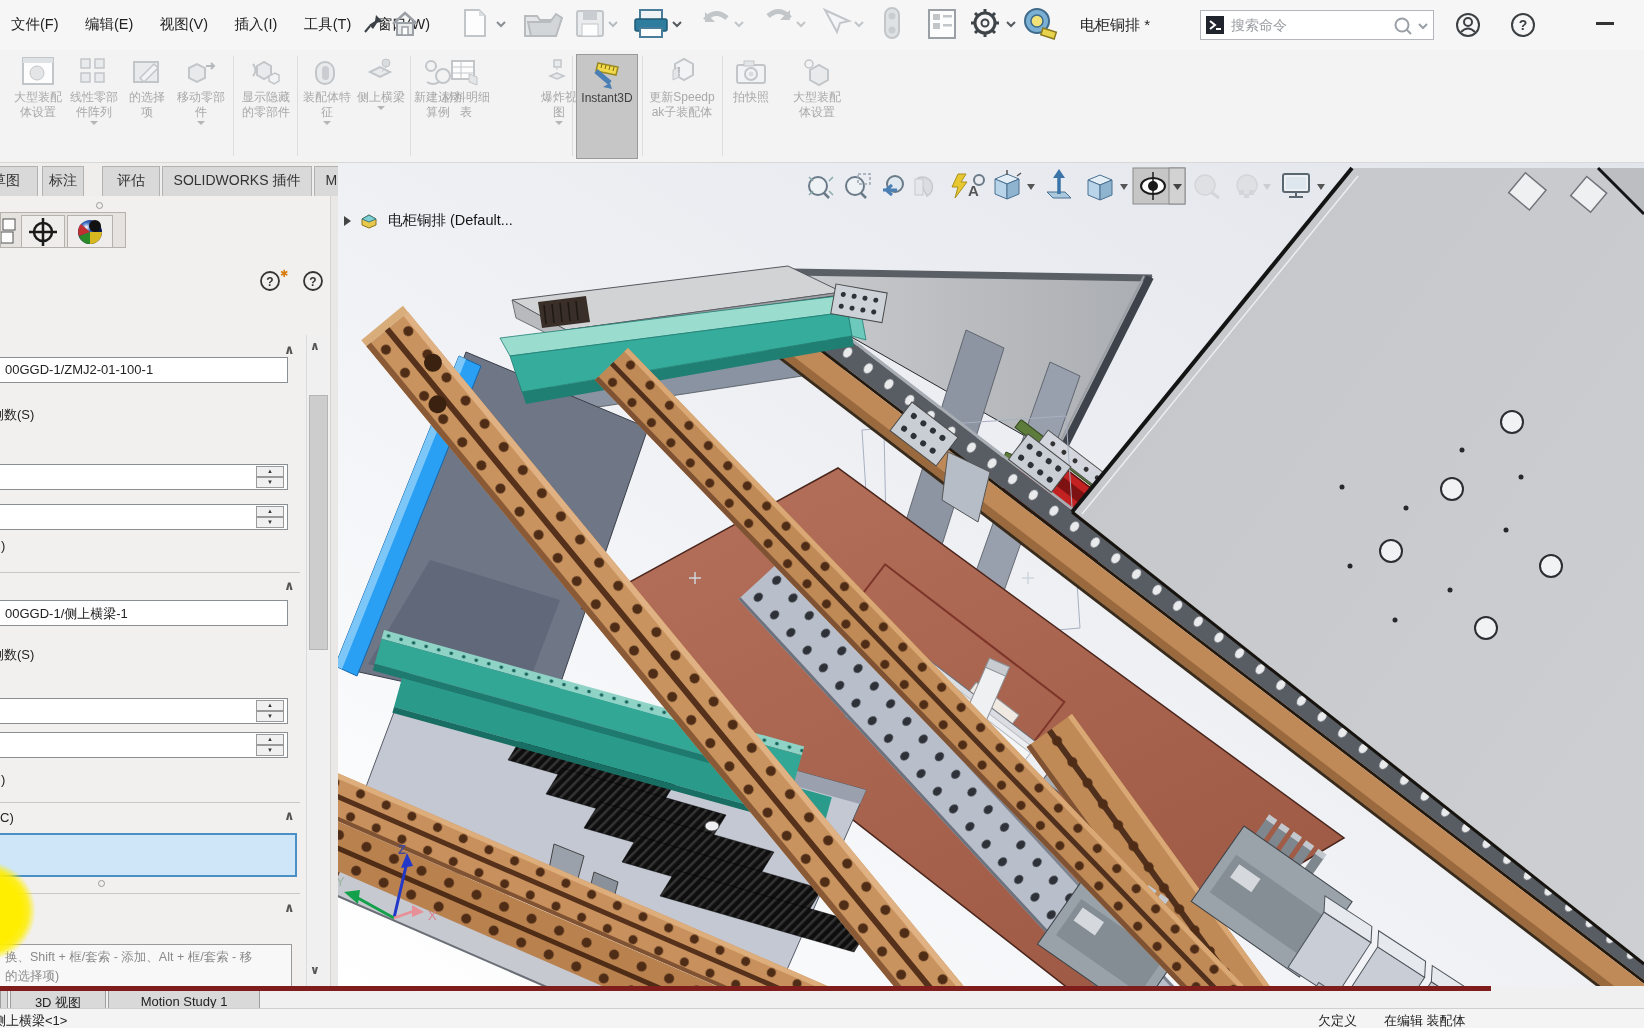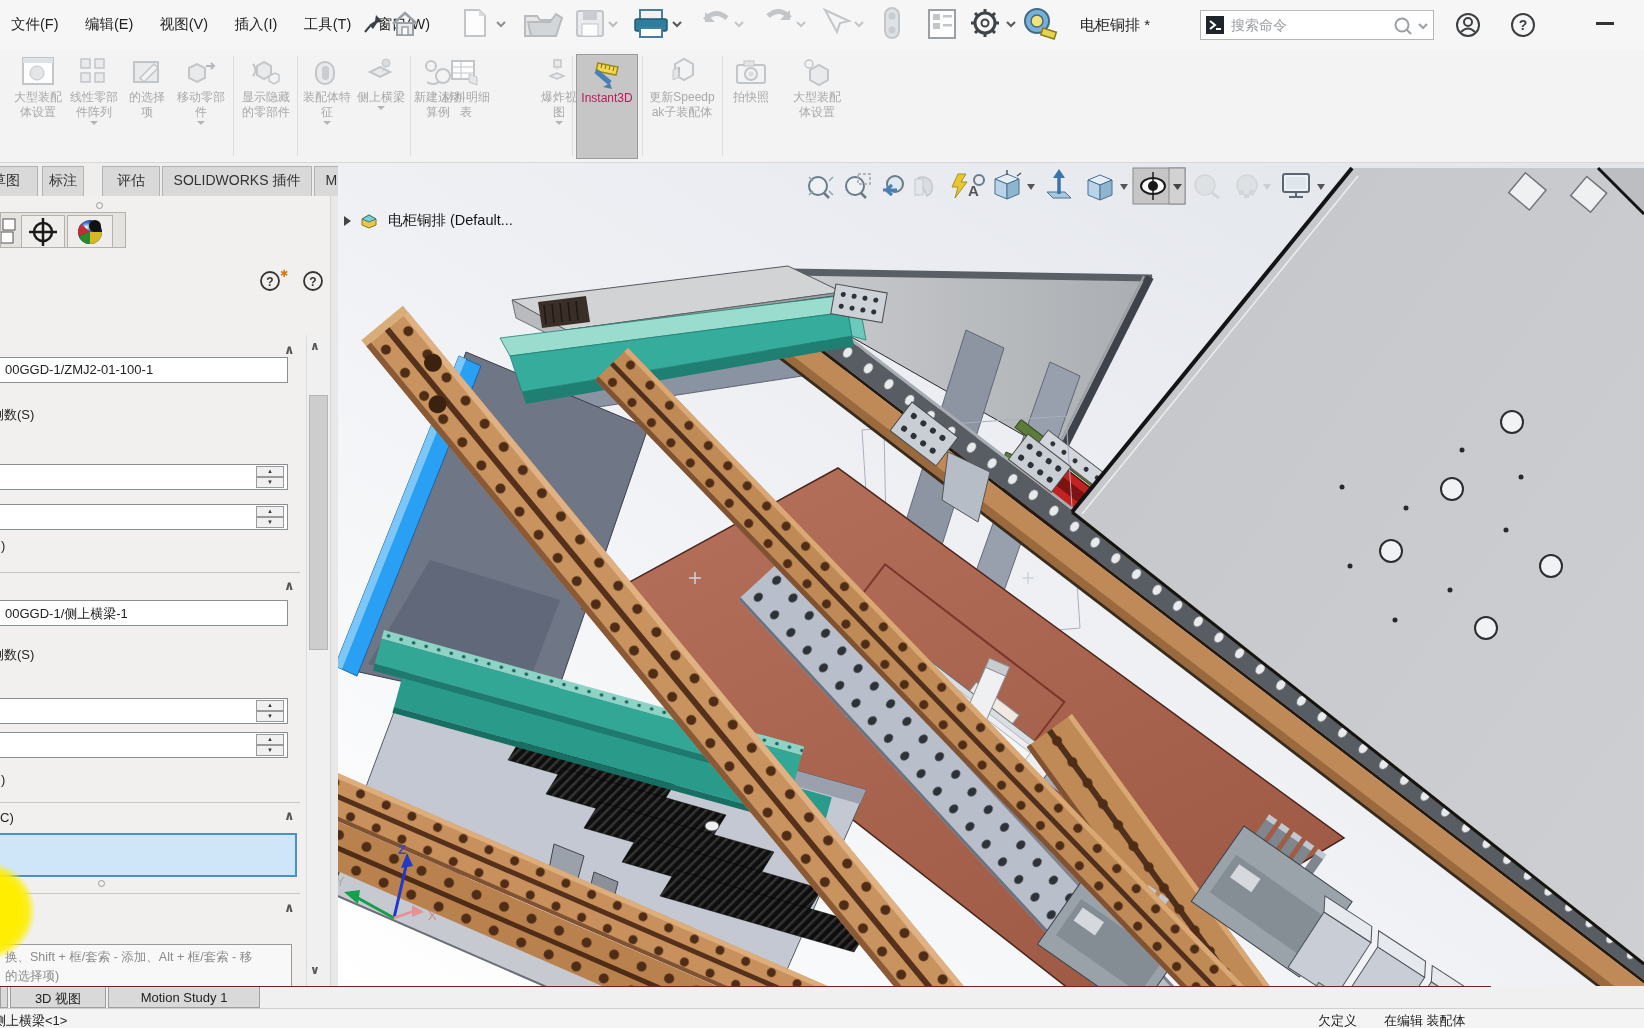--- a/index.html
+++ b/index.html
@@ -9,39 +9,39 @@
   
   #menubar { left:0; top:0; width:1644px; height:50px; background:#f6f6f7; }
   .menu-item { display:inline-block; font-size:14.5px; color:#222; padding:15px 11px 0 11px; }
   
   #ribbon { left:0; top:50px; width:1644px; height:113px; background:#f3f3f4; border-bottom:1px solid #d8d8d8; }
   .rbtn { position:absolute; top:4px; height:105px; text-align:center; }
   .rbtn .ric { display:block; margin:2px auto 0 auto; width:34px; height:34px; }
   .rbtn .rlb { display:block; font-size:12px; line-height:15px; color:#a9a9a9; word-break:break-all; }
   .rbtn .rdd { display:block; margin:1px auto 0 auto; width:0; height:0; border-left:4px solid transparent; border-right:4px solid transparent; border-top:4px solid #b5b5b5; }
   .rbtn.active { background:#c6c6c6; border:1px solid #9a9a9a; }
-  .rbtn.active .rlb { color:#be185d; }
+  .rbtn.active .rlb { color:#404040; }
   .rsep { position:absolute; top:6px; height:100px; width:1px; background:#dddddc; }
   
   #cmdtabs { left:0; top:163px; width:372px; height:33px; background:#efeeec; }
   .ctab { position:absolute; top:3px; height:30px; background:#d9d9d9; border:1px solid #b2b2b2; border-bottom:none; color:#333; font-size:14px; text-align:center; padding-top:5px; }
   
   #leftpanel { left:0; top:196px; width:338px; height:790px; background:#f1f0ee; overflow:hidden; }
   .pmfield { position:absolute; left:-60px; width:348px; height:26px; background:#fff; border:1px solid #8a8f94; font-size:13px; color:#222; padding:4px 2px 0 64px; }
   .pmlabel { position:absolute; font-size:13px; color:#222; }
   .spin { position:absolute; right:3px; top:1px; width:28px; height:22px; }
   .spin div { width:28px; height:11px; background:#f0f0f0; border:1px solid #9a9a9a; font-size:6px; color:#333; text-align:center; line-height:9px; }
   .divider { position:absolute; left:0; width:300px; height:1px; background:#c9c7c3; }
   .chev { position:absolute; font-size:13px; color:#555; font-weight:bold; }
   
   #pscroll { position:absolute; left:306px; top:139px; width:24px; height:651px; background:#f0f0f0; border-left:1px solid #dcdcdc; }
   
   #viewport { left:338px; top:163px; width:1306px; height:823px; background:#fff; }
   
-  #btabs { left:0; top:986px; width:1491px; height:22px; background:#f0f0f0; border-top:1px solid #7f1d1d; }
+  #btabs { left:0; top:986px; width:1491px; height:22px; background:#f0f0f0; border-top:5px solid #7f1d1d; }
   .btab { position:absolute; top:0; height:21px; background:#d9d9d9; border:1px solid #9f9f9f; border-top:none; font-size:13px; color:#222; text-align:center; padding-top:3px; }
   #statusbar { left:0; top:1008px; width:1644px; height:20px; background:#f4f4f5; border-top:1px solid #cfcfcf; font-size:13px; color:#222; }
   .yellowdot { position:absolute; left:-64px; top:665px; width:100px; height:100px; border-radius:50%;
      background:radial-gradient(closest-side,#ffee00 70%, rgba(255,238,0,.85) 84%, rgba(255,238,0,0) 100%); z-index:50; }
   #searchbox { position:absolute; left:1200px; top:10px; width:234px; height:30px; background:#fff; border:1px solid #b3b6ba; }
   .hicon { position:absolute; top:12px; width:26px; height:26px; color:#3c4043; }
 </style>
 </head>
 <body>
 

